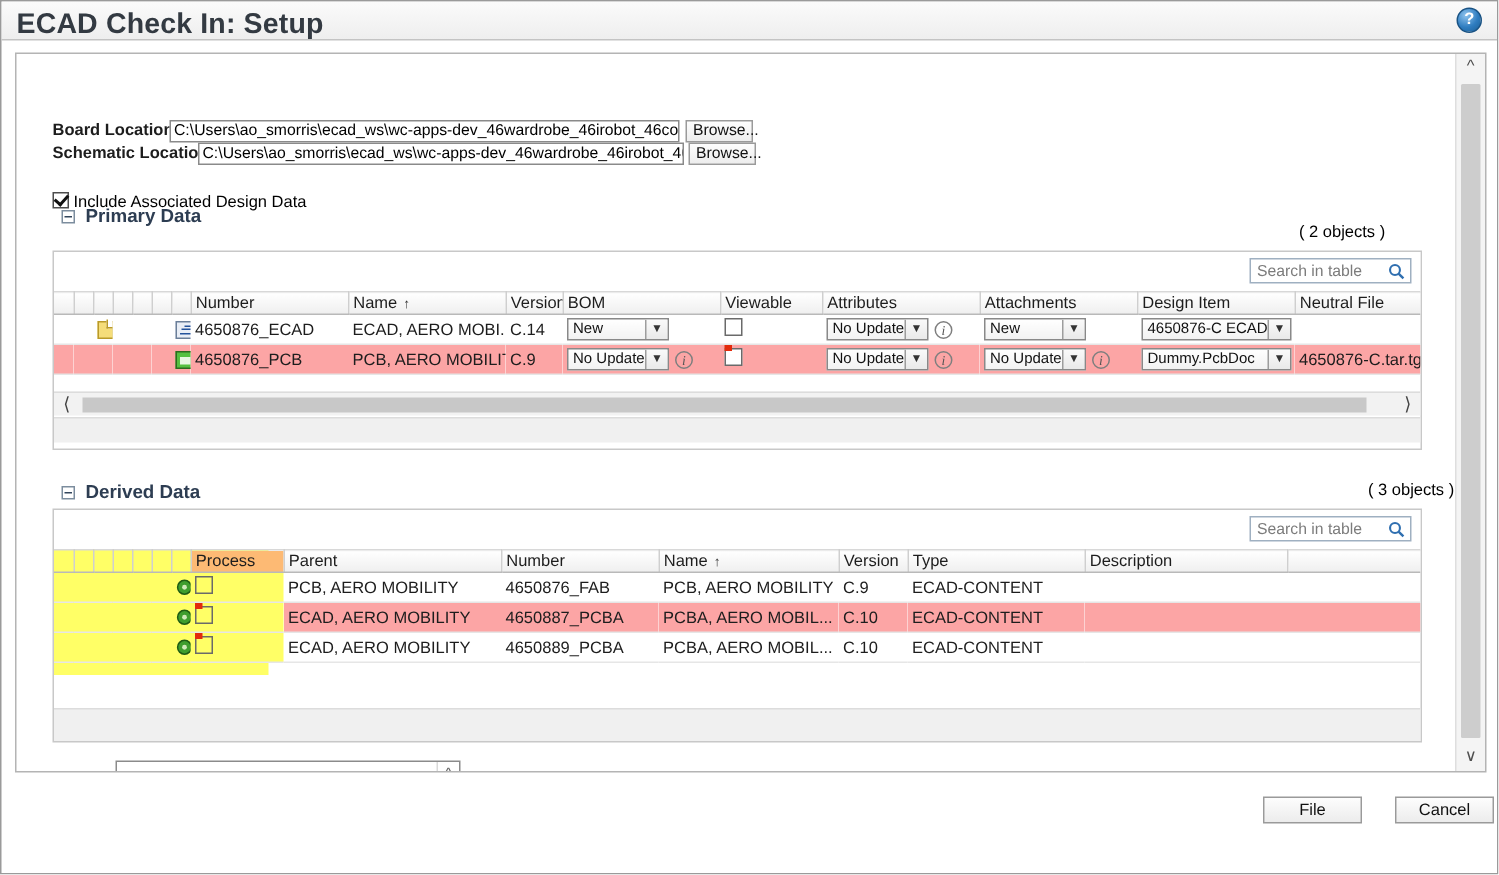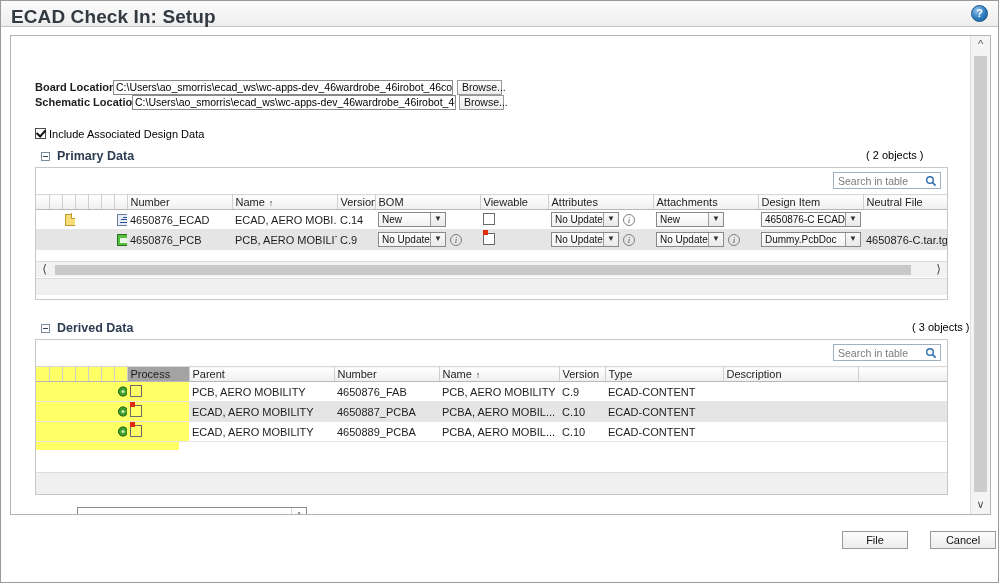--- a/index.html
+++ b/index.html
@@ -269,21 +269,21 @@
   }
   table.grid td {
     border-bottom: 1px solid #e6e6e6;
     padding: 1px 3px;
     height: 20px;
     white-space: nowrap;
     overflow: hidden;
     color: #1d1d1d;
     box-sizing: border-box;
   }
-  tr.alt td { background: #e5e5e5; }
+  tr.alt td { background: #fca5a5; }
 
   .sort-arrow { font-size: 9px; margin-left: 4px; color: #333; }
 
   
   .sel {
     position: relative;
     display: inline-block;
     height: 15px;
     border: 1px solid #898989;
     background: linear-gradient(#ffffff, #f2f2f2);
@@ -513,21 +513,21 @@
       <div class="field-row" style="left:24px; top:59px; width:460px;">
         <div class="field-label" style="left:0;">Schematic Location:</div>
         <div class="text-input" style="left:97px; width:324px;">C:\Users\ao_smorris\ecad_ws\wc-apps-dev_46wardrobe_46irobot_46com4</div>
         <div class="browse-btn" style="left:424px; width:45px;">Browse...</div>
       </div>
 
       <div class="incl-row">
         <span class="cbx checked"></span><span class="lbl">Include Associated Design Data</span>
       </div>
 
-      <div class="section-head" style="left:30px; top:113px; width:200px;">
+      <div class="section-head" style="left:30px; top:101px; width:200px;">
         <span class="collapse-box"></span>
         <span class="section-title">Primary Data</span>
       </div>
       <div class="obj-count" style="left:855px; top:113px;">( 2 objects )</div>
 
       <div class="tbl-wrap" style="left:24px; top:131px; width:913px; height:133px;">
 
         <div class="tbl-toolbar">
           <div class="search-box" style="right:6px;">
             <span class="ph">Search in table</span>
@@ -688,21 +688,21 @@
             </colgroup>
             <thead>
               <tr>
                 <th style="background:#ffff66"></th>
                 <th style="background:#ffff66"></th>
                 <th style="background:#ffff66"></th>
                 <th style="background:#ffff66"></th>
                 <th style="background:#ffff66"></th>
                 <th style="background:#ffff66"></th>
                 <th style="background:#ffff66"></th>
-                <th style="background:#a3a3a3">Process</th>
+                <th style="background:#fdba74">Process</th>
                 <th>Parent</th>
                 <th>Number</th>
                 <th><span>Name</span><span class="sort-arrow">↑</span></th>
                 <th>Version</th>
                 <th>Type</th>
                 <th>Description</th>
                 <th></th>
               </tr>
             </thead>
             <tbody>

